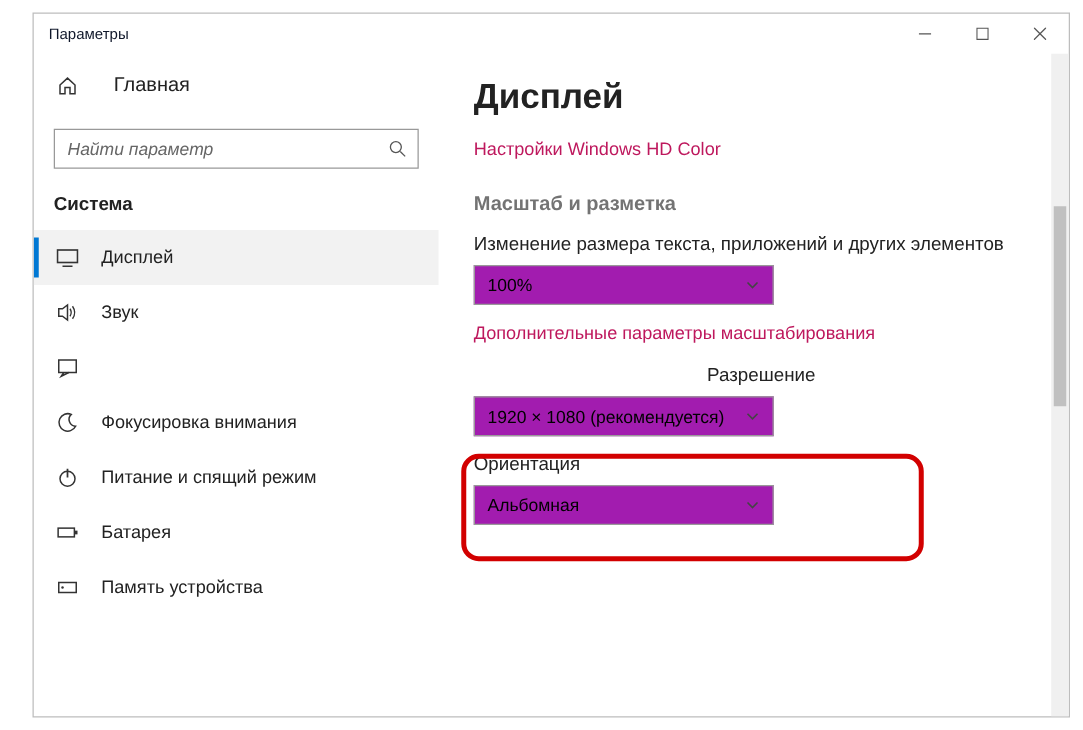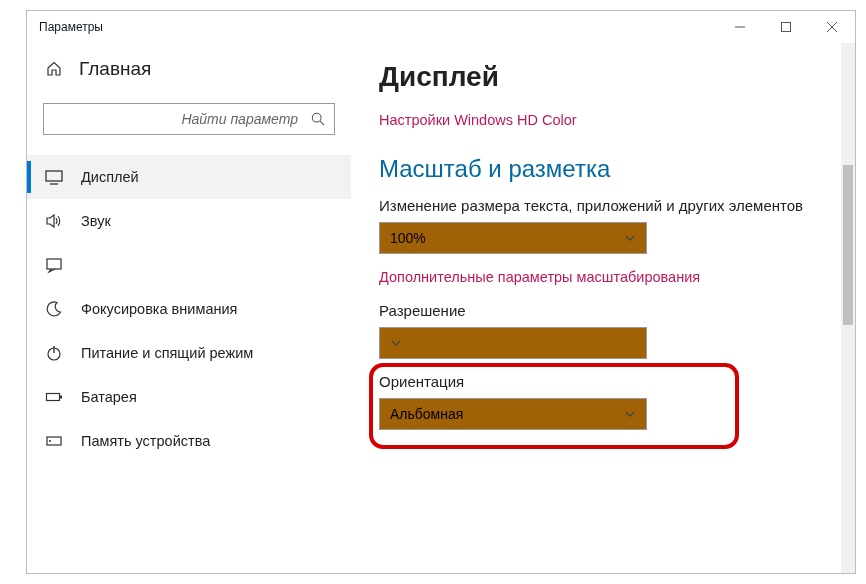--- a/index.html
+++ b/index.html
@@ -66,38 +66,38 @@
   }
   .home-row .icon, .nav-item .icon {
     width: 18px;
     height: 18px;
     display: flex;
     align-items: center;
     justify-content: center;
     color: #333;
   }
   .home-row .label {
-    font-size: 19px;
-    color: #222;
+    font-size: 16px;
+    color: #222;
+    margin-left: 12px;
   }
   .search-wrap {
     margin: 0 16px 20px 16px;
     position: relative;
   }
   .search-input {
     width: 100%;
     height: 32px;
     border: 1px solid #999;
     background: #fff;
     padding: 0 36px 0 10px;
     font-size: 14px;
     font-family: inherit;
     color: #333;
     outline: none;
-    text-align: right;
   }
   .search-input::placeholder { color: #666; font-style: italic; }
   .search-icon {
     position: absolute;
     right: 10px;
     top: 50%;
     transform: translateY(-50%);
     color: #555;
   }
   .section-label {
@@ -155,56 +155,56 @@
     font-weight: 600;
     color: #222;
     margin-bottom: 18px;
   }
   .link {
     color: #be185d;
     font-size: 14.5px;
     display: inline-block;
   }
   .h2 {
-    font-size: 24px;
-    font-weight: 400;
-    color: #0369a1;
+    font-size: 16px;
+    font-weight: 700;
+    color: #737373;
     margin: 26px 0 14px 0;
   }
   .field-label {
     font-size: 15px;
     color: #222;
     margin-bottom: 8px;
   }
   .dropdown {
-    width: 268px;
+    width: 240px;
     height: 32px;
     border: 1px solid #999;
     display: flex;
     align-items: center;
     justify-content: space-between;
     padding: 0 10px;
     font-size: 14px;
-    background: #a16207;
+    background: #a21caf;
     margin-bottom: 14px;
   }
   .dropdown .chev {
     color: #444;
   }
   .highlight-box {
     position: absolute;
     border: 4px solid #d20000;
     border-radius: 14px;
     top: 320px;
     left: 18px;
     width: 370px;
     height: 86px;
     pointer-events: none;
   }
-  .sp-top { margin-top: 6px; }
+  .sp-top { margin-top: 6px; text-align: center; }
   svg { display: block; }
 </style>
 </head>
 <body>
 
 <div class="outer-border">
 
   <div class="titlebar">
     <div class="titlebar-title">Параметры</div>
     <div class="win-controls">
@@ -242,20 +242,21 @@
       <div class="search-wrap">
         <input class="search-input" type="text" placeholder="Найти параметр" style="">
         <span class="search-icon">
           <svg width="14" height="14" viewBox="0 0 16 16">
               <circle cx="6.5" cy="6.5" r="5" fill="none" stroke="currentColor" stroke-width="1.2"></circle>
               <line x1="10.5" y1="10.5" x2="15" y2="15" stroke="currentColor" stroke-width="1.2"></line>
             </svg>
         </span>
       </div>
 
+      <div class="section-label">Система</div>
 
       <div class="nav">
 
         <div class="nav-item active">
           <span class="icon">
             <svg width="18" height="18" viewBox="0 0 18 18">
                 <rect x="1" y="3" width="16" height="10" fill="none" stroke="currentColor" stroke-width="1.3"></rect>
                 <line x1="5" y1="16" x2="13" y2="16" stroke="currentColor" stroke-width="1.3"></line>
               </svg>
           </span>
@@ -338,20 +339,21 @@
           <svg width="12" height="12" viewBox="0 0 12 12">
               <path d="M2 4 L6 8 L10 4" fill="none" stroke="currentColor" stroke-width="1.3"></path>
             </svg>
         </span>
       </div>
 
       <a class="link">Дополнительные параметры масштабирования</a>
 
       <div class="field-label sp-top" style="margin-top:16px">Разрешение</div>
       <div class="dropdown">
+        <span>1920 × 1080 (рекомендуется)</span>
         <span class="chev">
           <svg width="12" height="12" viewBox="0 0 12 12">
               <path d="M2 4 L6 8 L10 4" fill="none" stroke="currentColor" stroke-width="1.3"></path>
             </svg>
         </span>
       </div>
 
       <div class="field-label">Ориентация</div>
       <div class="dropdown">
         <span>Альбомная</span>

